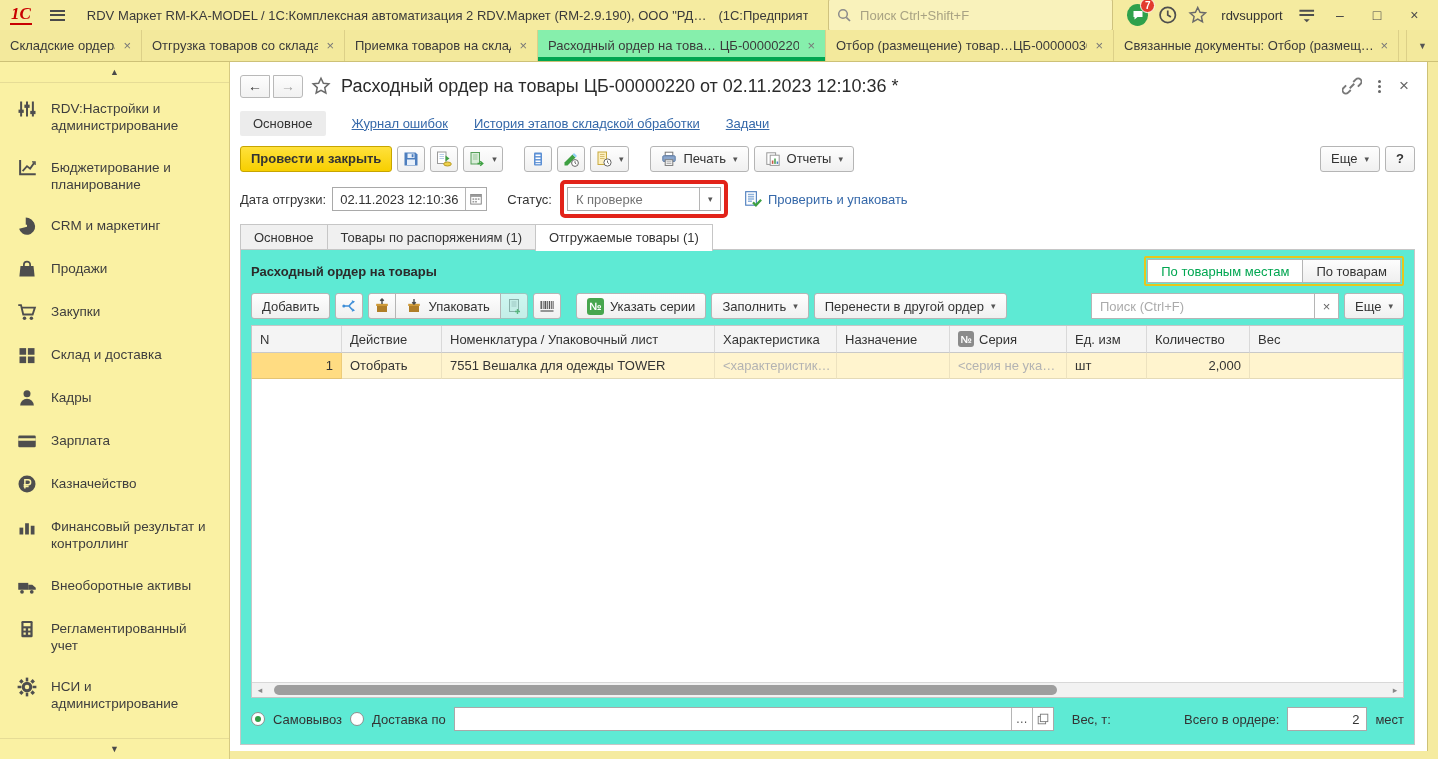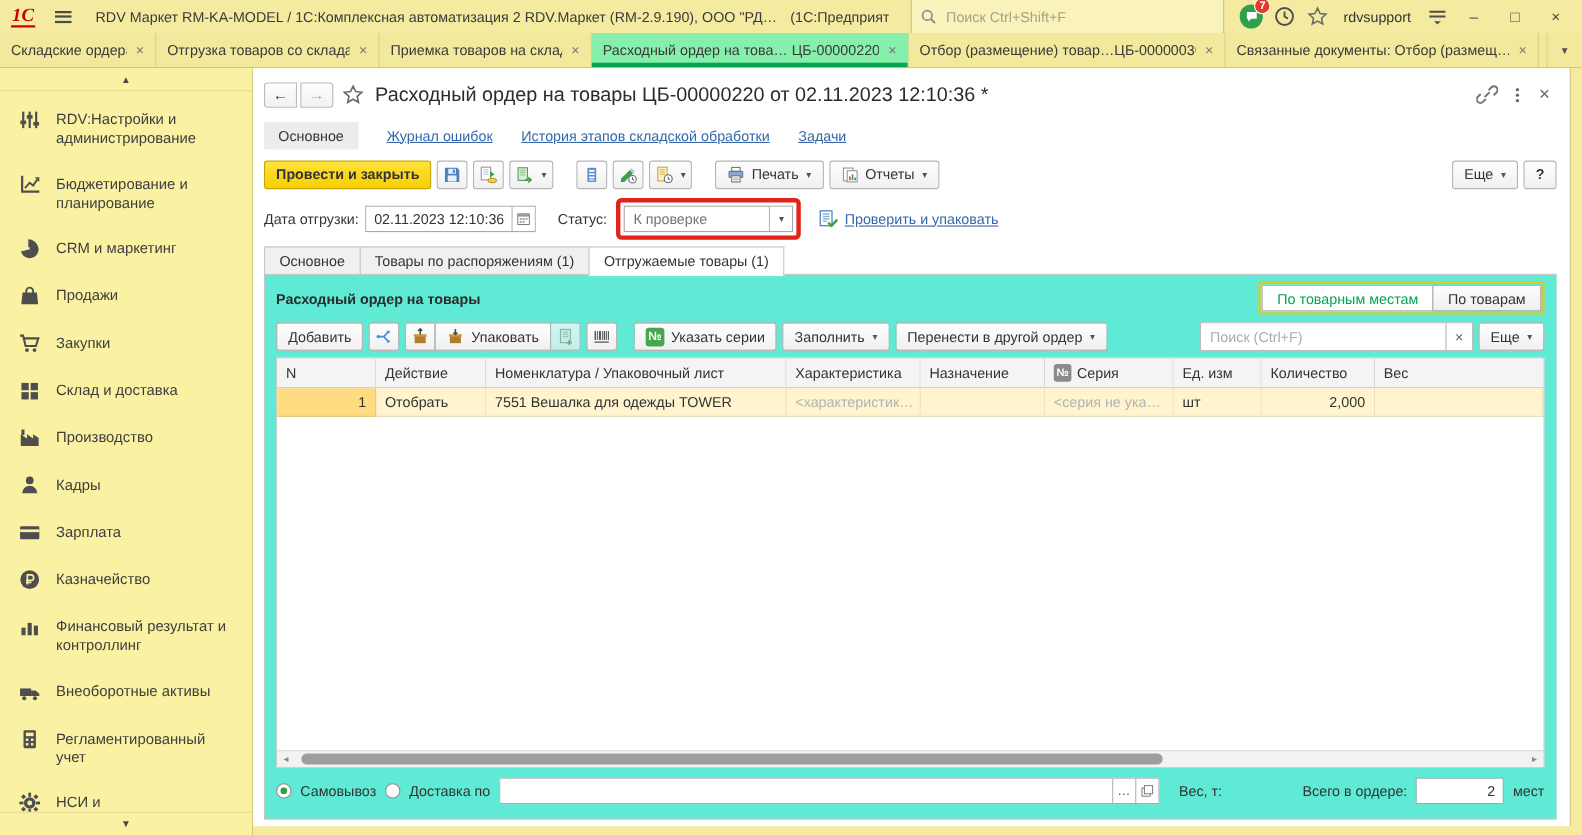--- a/index.html
+++ b/index.html
@@ -71,21 +71,21 @@
   .help-btn{min-width:29px;justify-content:center;font-weight:bold}
   
   .doc-fields{display:flex;align-items:center;height:44px;gap:6px;flex:none}
   .fld{display:inline-flex;align-items:stretch;height:24px;border:1px solid #A9A9A9;background:#fff}
   .fld input{border:none;outline:none;padding:0 7px;font-size:13px;color:#333;min-width:0}
   .fld.date input{width:132px}
   .fld-btn{display:flex;align-items:center;justify-content:center;width:21px;border-left:1px solid #B5B5B5;background:#fff;cursor:pointer;color:#555;font-size:12px}
   .combo-text{padding:0 8px;display:flex;align-items:center;width:131px;color:#737373;cursor:pointer}
   .red-note{display:inline-flex;border:4px solid #E2231A;border-radius:5px;padding:3px;margin-left:2px;background:#fff}
   .ml14{margin-left:14px}.ml10{margin-left:10px}
-  .link{color:#3568A9;text-decoration:underline;cursor:pointer}
+  .link{color:#3568A9;cursor:pointer}
   
   .inner-tabs{display:flex;margin-top:3px;position:relative;z-index:2;flex:none}
   .itab{padding:5px 13px 4px;background:#F0F0F0;border:1px solid #C6C6C6;margin-right:-1px;cursor:pointer;color:#333;position:relative}
   .itab.active{background:#fff;border-bottom:none;padding-bottom:6px;margin-bottom:-1px;z-index:3}
   .tab-page{flex:1;min-height:0;border:1px solid #C6C6C6;margin-top:-1px;display:flex;flex-direction:column;padding:5px 10px 8px;background:#5eead4}
   .section-head{display:flex;align-items:center;height:32px;flex:none}
   .section-title{font-weight:bold;color:#2b2b2b}
   .toggle-wrap{display:inline-flex;border:2px solid #E8C51D;padding:1px;border-radius:2px}
   .tgl{height:24px;padding:0 13px;border:1px solid #B5B5B5;background:linear-gradient(#FDFDFD,#EFEFEF);color:#333;font-size:13px;cursor:pointer}
   .tgl+.tgl{margin-left:-1px}
@@ -278,29 +278,20 @@
                   <rect x="2" y="2.5" width="5.3" height="5.3"></rect>
                   <rect x="8.7" y="2.5" width="5.3" height="5.3"></rect>
                   <rect x="2" y="9.2" width="5.3" height="5.3"></rect>
                   <rect x="8.7" y="9.2" width="5.3" height="5.3"></rect>
                 </g>
               </svg>
             </span>
             <span class="side-label">Склад и доставка</span>
           </div>
           <div class="side-item">
-            <span class="side-icon" data-icon="factory-icon">
-              <svg viewBox="0 0 16 16">
-                <path fill="#4E4E4E" d="M1.5 14V5.5L6 8.5v-3l4.5 3v-3l4 2.7V14z"></path>
-                <rect x="2" y="2" width="2.2" height="4" fill="#4E4E4E"></rect>
-              </svg>
-            </span>
-            <span class="side-label">Производство</span>
-          </div>
-          <div class="side-item">
             <span class="side-icon" data-icon="person-icon">
               <svg viewBox="0 0 16 16">
                 <circle cx="8" cy="4.6" r="2.8" fill="#4E4E4E"></circle>
                 <path fill="#4E4E4E" d="M2.5 14a5.5 5.5 0 0 1 11 0z"></path>
               </svg>
             </span>
             <span class="side-label">Кадры</span>
           </div>
           <div class="side-item">
             <span class="side-icon" data-icon="card-icon">

